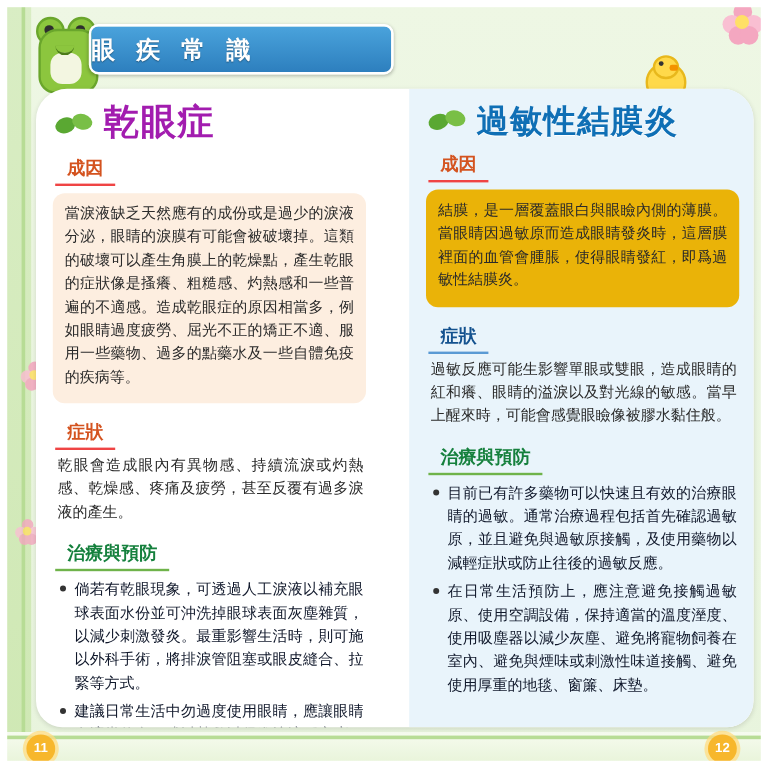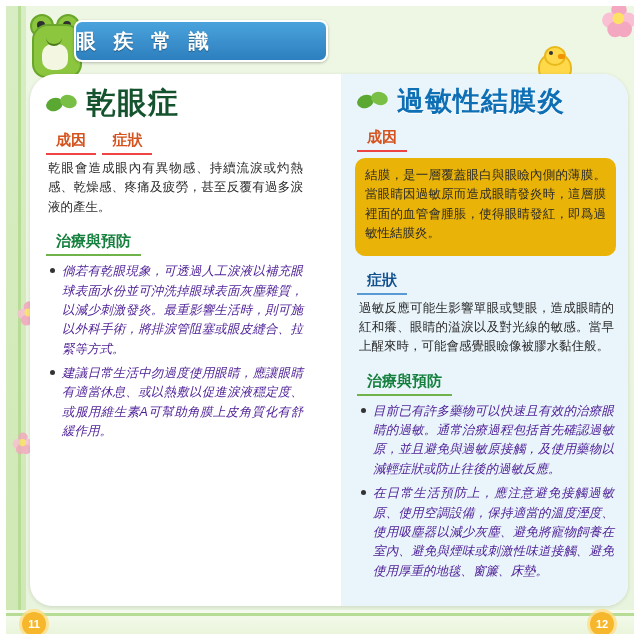--- a/index.html
+++ b/index.html
@@ -143,21 +143,21 @@
     position:relative;width:34px;height:22px;flex:none;margin-bottom:4px;
   }
   .leaf em{
     position:absolute;width:17px;height:13px;border-radius:50% 50% 50% 50%;
     background:#5aa832;
   }
   .leaf em:nth-child(1){left:0;top:6px;transform:rotate(-18deg);}
   .leaf em:nth-child(2){left:14px;top:3px;transform:rotate(16deg);background:#79bf46;}
   .sec-title h1{
     margin:0;font-size:30px;line-height:1;font-weight:bold;
-    color:#14532d;letter-spacing:1px;
+    color:#a21caf;letter-spacing:1px;
     text-shadow:0 1px 0 #ffffff;
   }
   .col-right .sec-title h1{color:#0f6fb5;font-size:27px;}
 
   
   .sub{
     display:inline-block;
     font-size:15px;font-weight:bold;color:#d4531f;
     padding:1px 10px 3px 10px;
     border-bottom:2px solid #ef4444;
@@ -183,22 +183,22 @@
     background:#eab308;border-radius:10px;padding:8px 10px;margin:2px 0 8px 0;
   }
   .plain{padding:0 2px 0 4px;margin-bottom:8px;}
 
   ul.bullets{
     margin:2px 0 6px 0;padding:0 2px 0 18px;
     list-style:none;
   }
   ul.bullets li{
     position:relative;
-    font-size:12.5px;line-height:1.55;color:#4c1d95;
-    margin-bottom:5px;text-align:justify;font-style:italic;
+    font-size:12.5px;line-height:1.55;color:#0f172a;
+    margin-bottom:5px;text-align:justify;
   }
   ul.bullets li:before{
     content:"";position:absolute;left:-12px;top:6px;
     width:5px;height:5px;border-radius:50%;background:#333;
   }
 
   
   .pagenum{
     position:absolute;bottom:4px;width:28px;height:24px;
   }
@@ -280,20 +280,23 @@
       <div class="col col-left">
         <div class="sec-title">
           <div class="leaf">
               <em></em>
               <em></em>
             </div>
           <h1>乾眼症</h1>
         </div>
 
         <div class="sub">成因</div>
+        <div class="box-pink">
+          <p class="para">當淚液缺乏天然應有的成份或是過少的淚液分泌，眼睛的淚膜有可能會被破壞掉。這類的破壞可以產生角膜上的乾燥點，產生乾眼的症狀像是搔癢、粗糙感、灼熱感和一些普遍的不適感。造成乾眼症的原因相當多，例如眼睛過度疲勞、屈光不正的矯正不適、服用一些藥物、過多的點藥水及一些自體免疫的疾病等。</p>
+        </div>
 
         <div class="sub">症狀</div>
         <div class="plain">
           <p class="para">乾眼會造成眼內有異物感、持續流淚或灼熱感、乾燥感、疼痛及疲勞，甚至反覆有過多淚液的產生。</p>
         </div>
 
         <div class="sub green">治療與預防</div>
         <ul class="bullets">
           <li>倘若有乾眼現象，可透過人工淚液以補充眼球表面水份並可沖洗掉眼球表面灰塵雜質，以減少刺激發炎。最重影響生活時，則可施以外科手術，將排淚管阻塞或眼皮縫合、拉緊等方式。</li>
           <li>建議日常生活中勿過度使用眼睛，應讓眼睛有適當休息、或以熱敷以促進淚液穩定度、或服用維生素A可幫助角膜上皮角質化有舒緩作用。</li>

